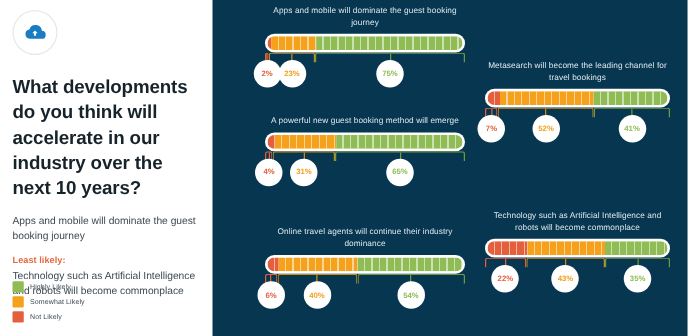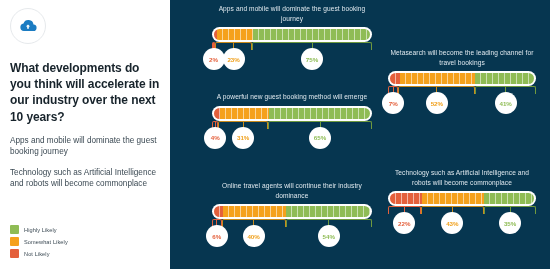--- a/index.html
+++ b/index.html
@@ -18,21 +18,21 @@
     background:#ffffff;
     box-sizing:border-box;
     padding:8px 10px 6px 10px;
     flex:0 0 170px;
   }
   .logo-wrap{width:34px;height:34px;border-radius:50%;border:1px solid #e6e9ec;
     display:flex;align-items:center;justify-content:center;background:#fff;margin-bottom:16px;}
   .logo-wrap svg{display:block;}
 
   .question{
-    font-size:12px;line-height:1.35;font-weight:bold;color:#17232b;
+    font-size:15px;line-height:1.35;font-weight:bold;color:#17232b;
     margin:0 0 10px 0;letter-spacing:-0.1px;
   }
   .lbl{font-size:7.3px;font-weight:bold;margin:0 0 3px 0;letter-spacing:0.05px;}
   .lbl.most{color:#9ab648;}
   .lbl.least{color:#e4693c;}
   .ans{font-size:8.2px;line-height:1.4;color:#3c4a54;margin:0 0 9px 0;}
 
   .legend{position:absolute;left:10px;bottom:8px;}
   .legend-row{display:flex;align-items:center;margin-bottom:3px;}
   .swatch{width:9px;height:9px;border-radius:1px;margin-right:5px;flex:0 0 9px;}
@@ -107,20 +107,21 @@
           <path fill="#1b7cc2" d="M18.6 10.3A6.2 6.2 0 0 0 6.6 9 4.6 4.6 0 0 0 7 18.1h11.2a3.9 3.9 0 0 0 .4-7.8z"></path>
           <path fill="#ffffff" d="M12 10.1l2.6 2.6h-1.6v2.5h-2v-2.5H9.4z"></path>
         </svg>
       </span>
     </div>
 
     <p class="question">What developments do you think will accelerate in our industry over the next 10 years?</p>
 
     <p class="ans">Apps and mobile will dominate the guest booking journey</p>
 
+    <p class="lbl least">Least likely:</p>
     <p class="ans">Technology such as Artificial Intelligence and robots will become commonplace</p>
 
     <div class="legend">
       <div class="legend-row">
         <span class="swatch" style="background:#8fbc55"></span>
         <span class="legend-txt">Highly Likely</span>
       </div>
       <div class="legend-row">
         <span class="swatch" style="background:#f5a11c"></span>
         <span class="legend-txt">Somewhat Likely</span>

